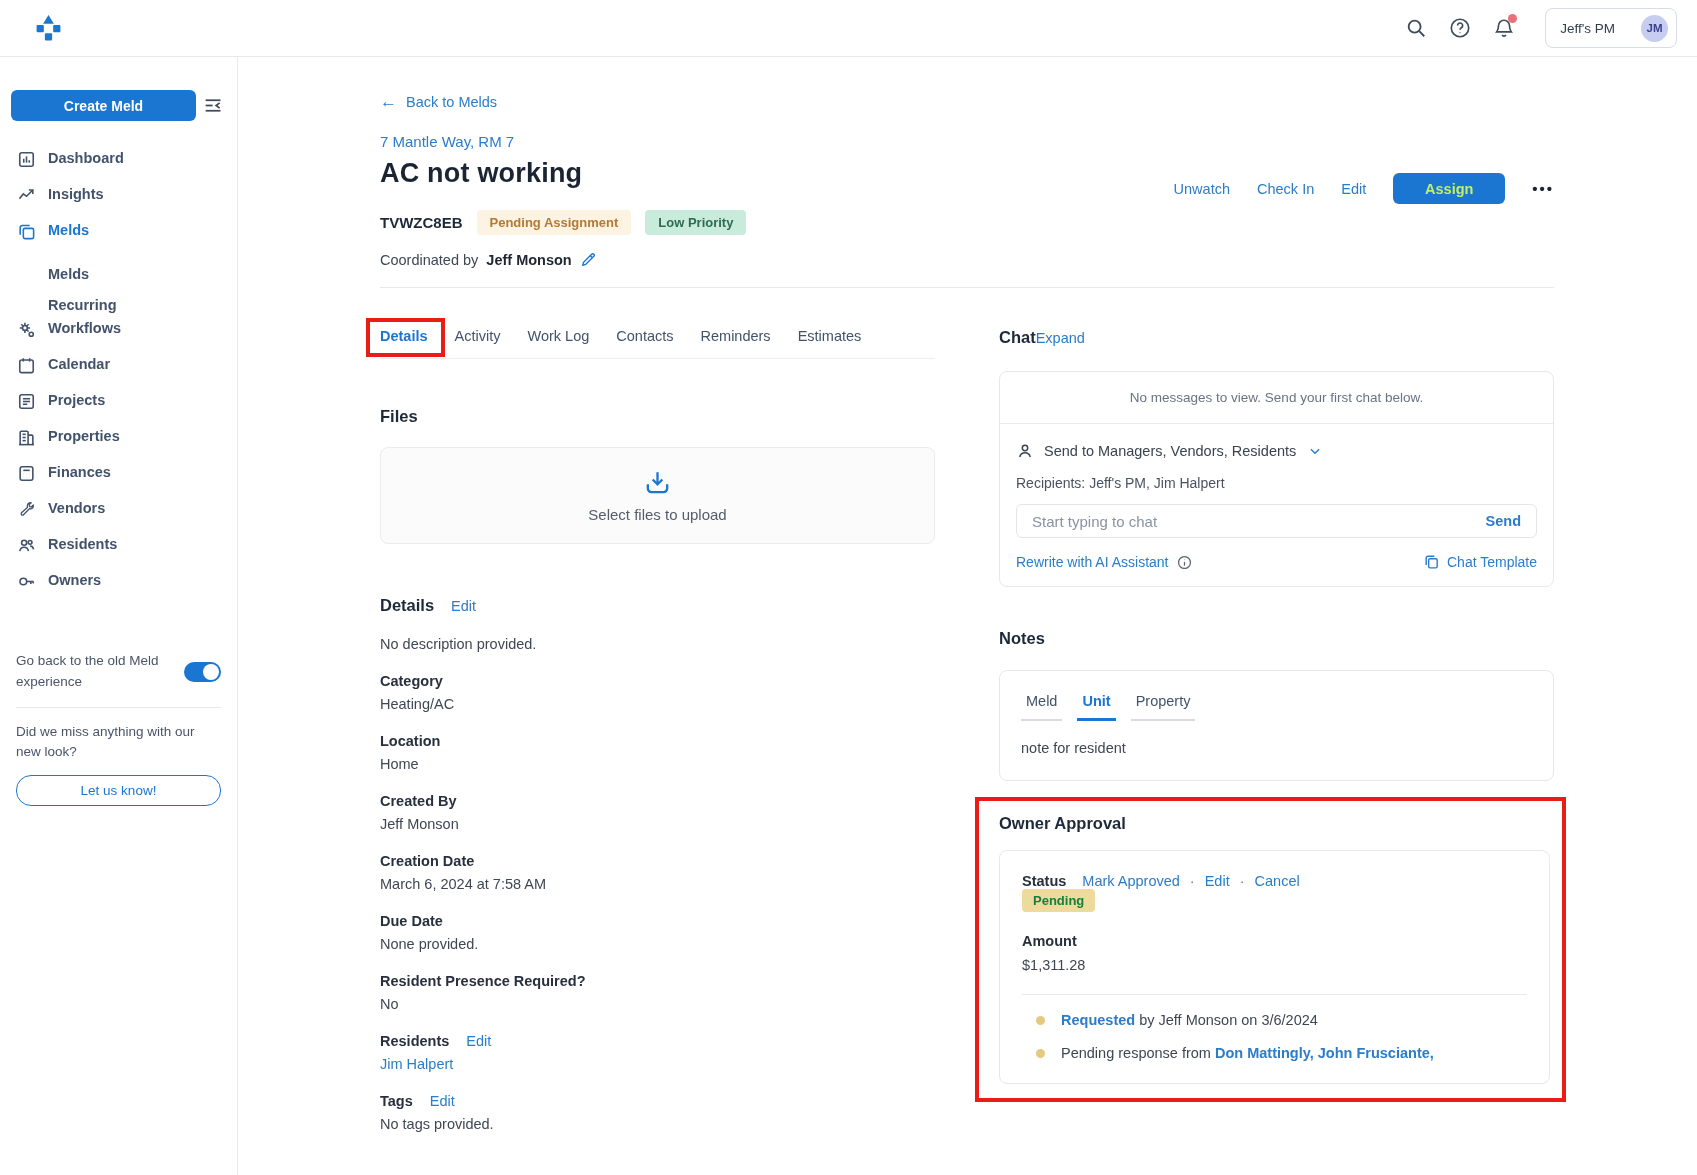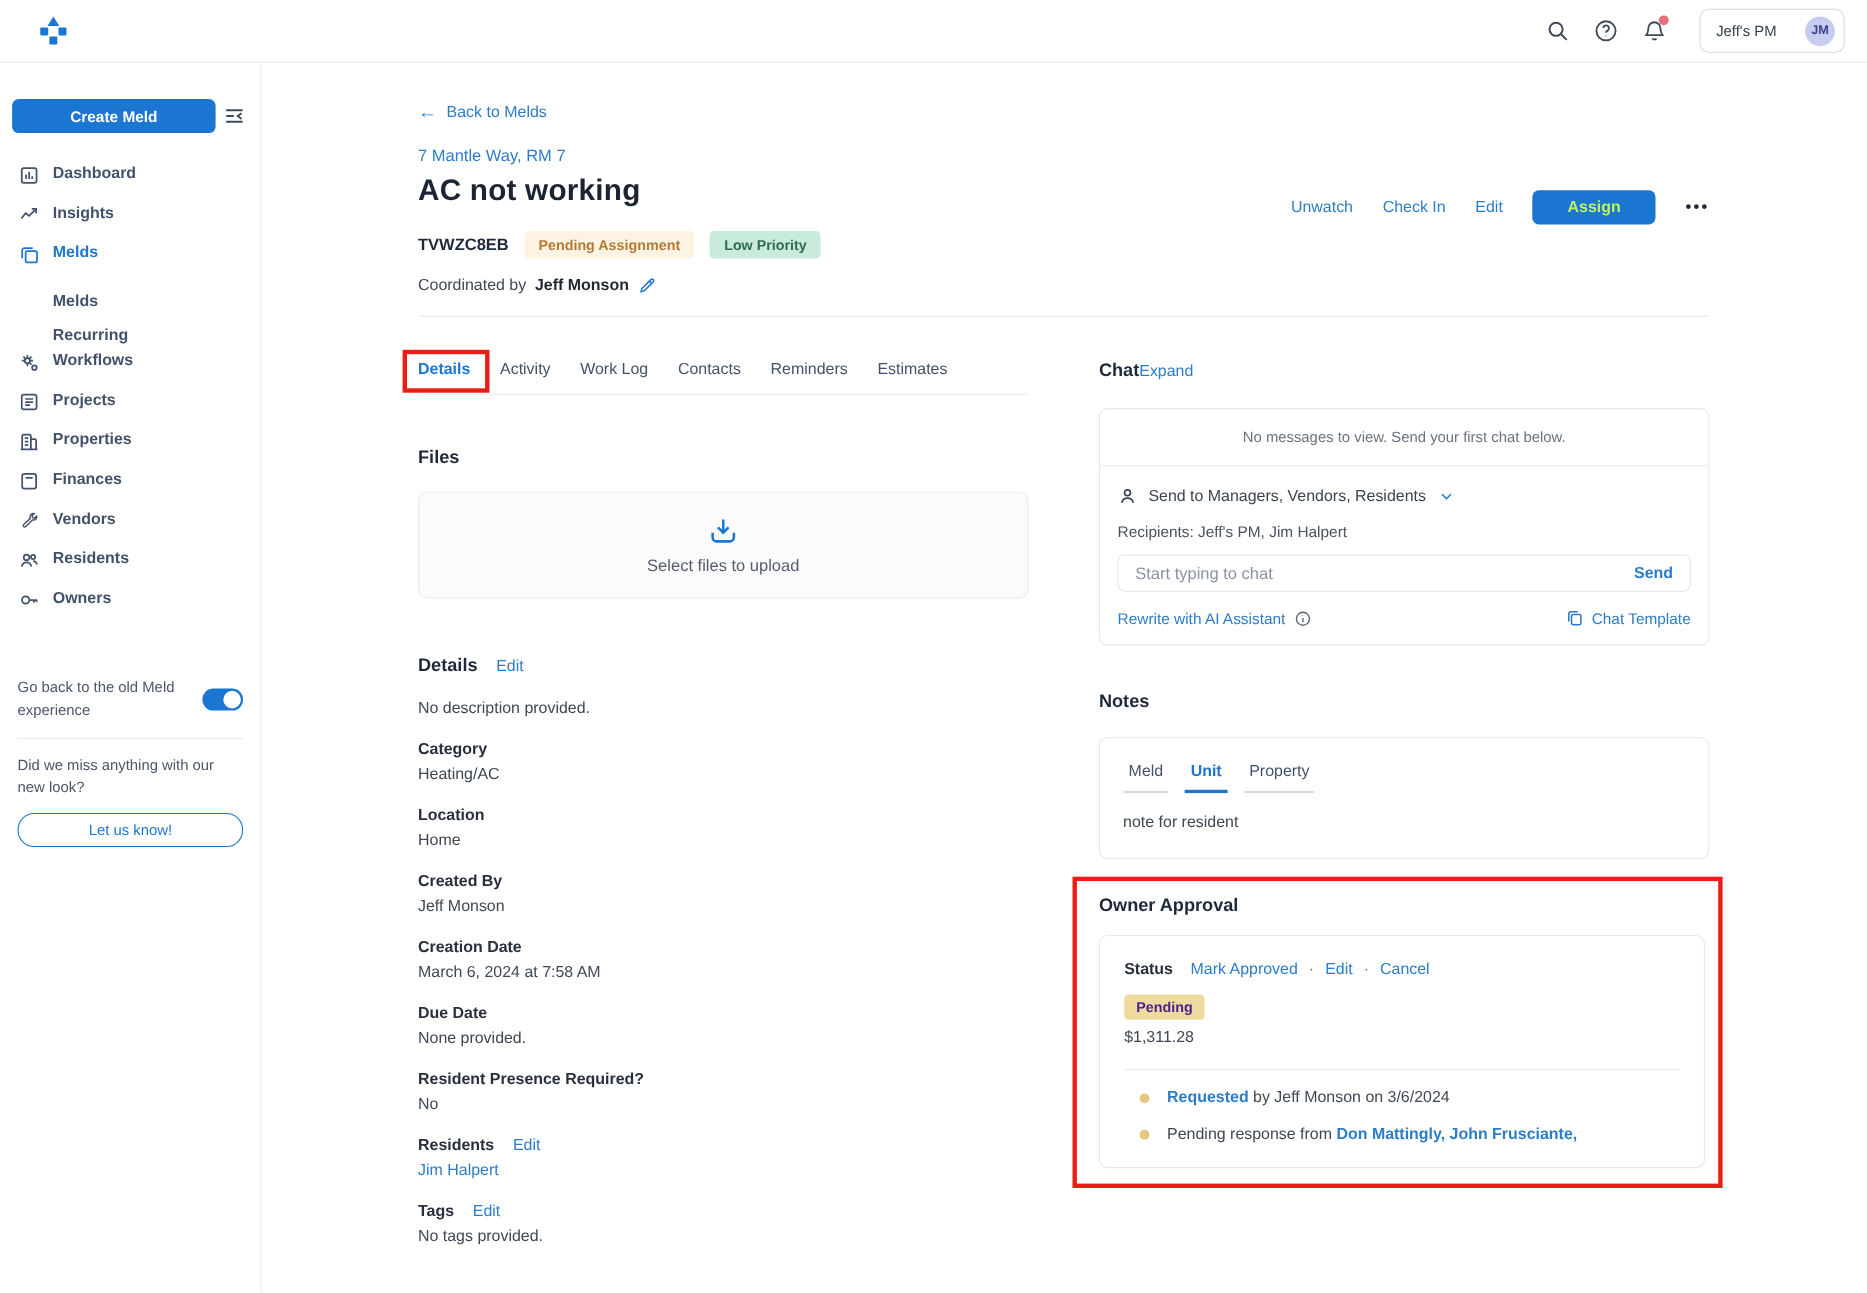--- a/index.html
+++ b/index.html
@@ -126,21 +126,21 @@
   .ntab { font-size:14.5px; color:#42526b; padding:0 5px 10px 5px; border-bottom:2px solid #d8dbe0; cursor:pointer; }
   .ntab.active { color:#1b76d2; font-weight:bold; border-bottom:3px solid #1b76d2; padding-bottom:9px; }
   .notes-text { margin-top:19px; font-size:14.5px; color:#3f4754; }
 
   
   .owner-wrap { margin:16px -12px 0 -24px; border:4px solid #e91d15; padding:13px 12px 14px 20px; }
   .owner-card { margin-top:17px; padding:22px 22px 22px 22px; }
   .status-row { display:flex; align-items:baseline; gap:10px; font-size:14.5px; }
   .status-label { font-weight:bold; color:#28303e; margin-right:6px; }
   .dot-sep { color:#6a7280; }
-  .pending-badge { display:inline-block; margin-top:15px; background:#eeda9d; color:#4c1d95;
+  .pending-badge { display:inline-block; margin-top:0; background:#eeda9d; color:#15803d;
     font-size:13px; font-weight:bold; padding:4px 11px; border-radius:4px; }
   .amount-label { margin-top:21px; font-size:14.5px; font-weight:bold; color:#28303e; }
   .amount-value { margin-top:8px; font-size:14.5px; color:#3f4754; }
   .owner-divider { margin:21px 0 4px 0; border-bottom:1px solid #e7e9ee; }
   .event-row { margin-top:17px; display:flex; align-items:baseline; gap:16px; font-size:14.5px; color:#3f4754; padding-left:14px; }
   .event-dot { width:9px; height:9px; border-radius:50%; background:#e5c97e; flex:none; align-self:center; }
   .ev-bold { font-weight:bold; color:#2c7cc9; }
 </style>
 </head>
 <body>
@@ -228,20 +228,30 @@
     <div class="nav-sub">Recurring</div>
     <div class="nav-item">
       <span class="nic">
         <svg viewBox="0 0 24 24" fill="none" stroke="currentColor" stroke-width="2" width="19" height="19">
           <circle cx="10" cy="10" r="3"></circle>
           <path d="M10 3.5v3M10 13.5v3M3.5 10h3M13.5 10h3M5.4 5.4l2.1 2.1M12.5 12.5l2.1 2.1M14.6 5.4l-2.1 2.1"></path>
           <circle cx="18" cy="18" r="2.6"></circle>
         </svg>
       </span>
       <span>Workflows</span>
+    </div>
+    <div class="nav-item">
+      <span class="nic">
+        <svg viewBox="0 0 24 24" fill="none" stroke="currentColor" stroke-width="2" width="19" height="19">
+          <rect x="3.5" y="5" width="17" height="16" rx="2.5"></rect>
+          <line x1="8" y1="2.8" x2="8" y2="7"></line>
+            <line x1="16" y1="2.8" x2="16" y2="7"></line>
+        </svg>
+      </span>
+      <span>Calendar</span>
     </div>
     <div class="nav-item">
       <span class="nic">
         <svg viewBox="0 0 24 24" fill="none" stroke="currentColor" stroke-width="2" width="19" height="19">
           <rect x="3.5" y="3.5" width="17" height="17" rx="2.5"></rect>
           <line x1="7.5" y1="8.5" x2="16.5" y2="8.5"></line>
             <line x1="7.5" y1="12" x2="16.5" y2="12"></line>
             <line x1="7.5" y1="15.5" x2="13" y2="15.5"></line>
         </svg>
       </span>
@@ -494,20 +504,21 @@
         <div class="card owner-card">
           <div class="status-row">
             <span class="status-label">Status</span>
             <span class="link">Mark Approved</span>
             <span class="dot-sep">·</span>
             <span class="link">Edit</span>
             <span class="dot-sep">·</span>
             <span class="link">Cancel</span>
           </div>
           <span class="pending-badge">Pending</span>
+          <div class="amount-label">Amount</div>
           <div class="amount-value">$1,311.28</div>
           <div class="owner-divider"></div>
           <div class="event-row">
             <span class="event-dot"></span>
             <span>
               <span class="ev-bold">Requested</span><span> by Jeff Monson on 3/6/2024</span>
             </span>
           </div>
           <div class="event-row">
             <span class="event-dot"></span>

